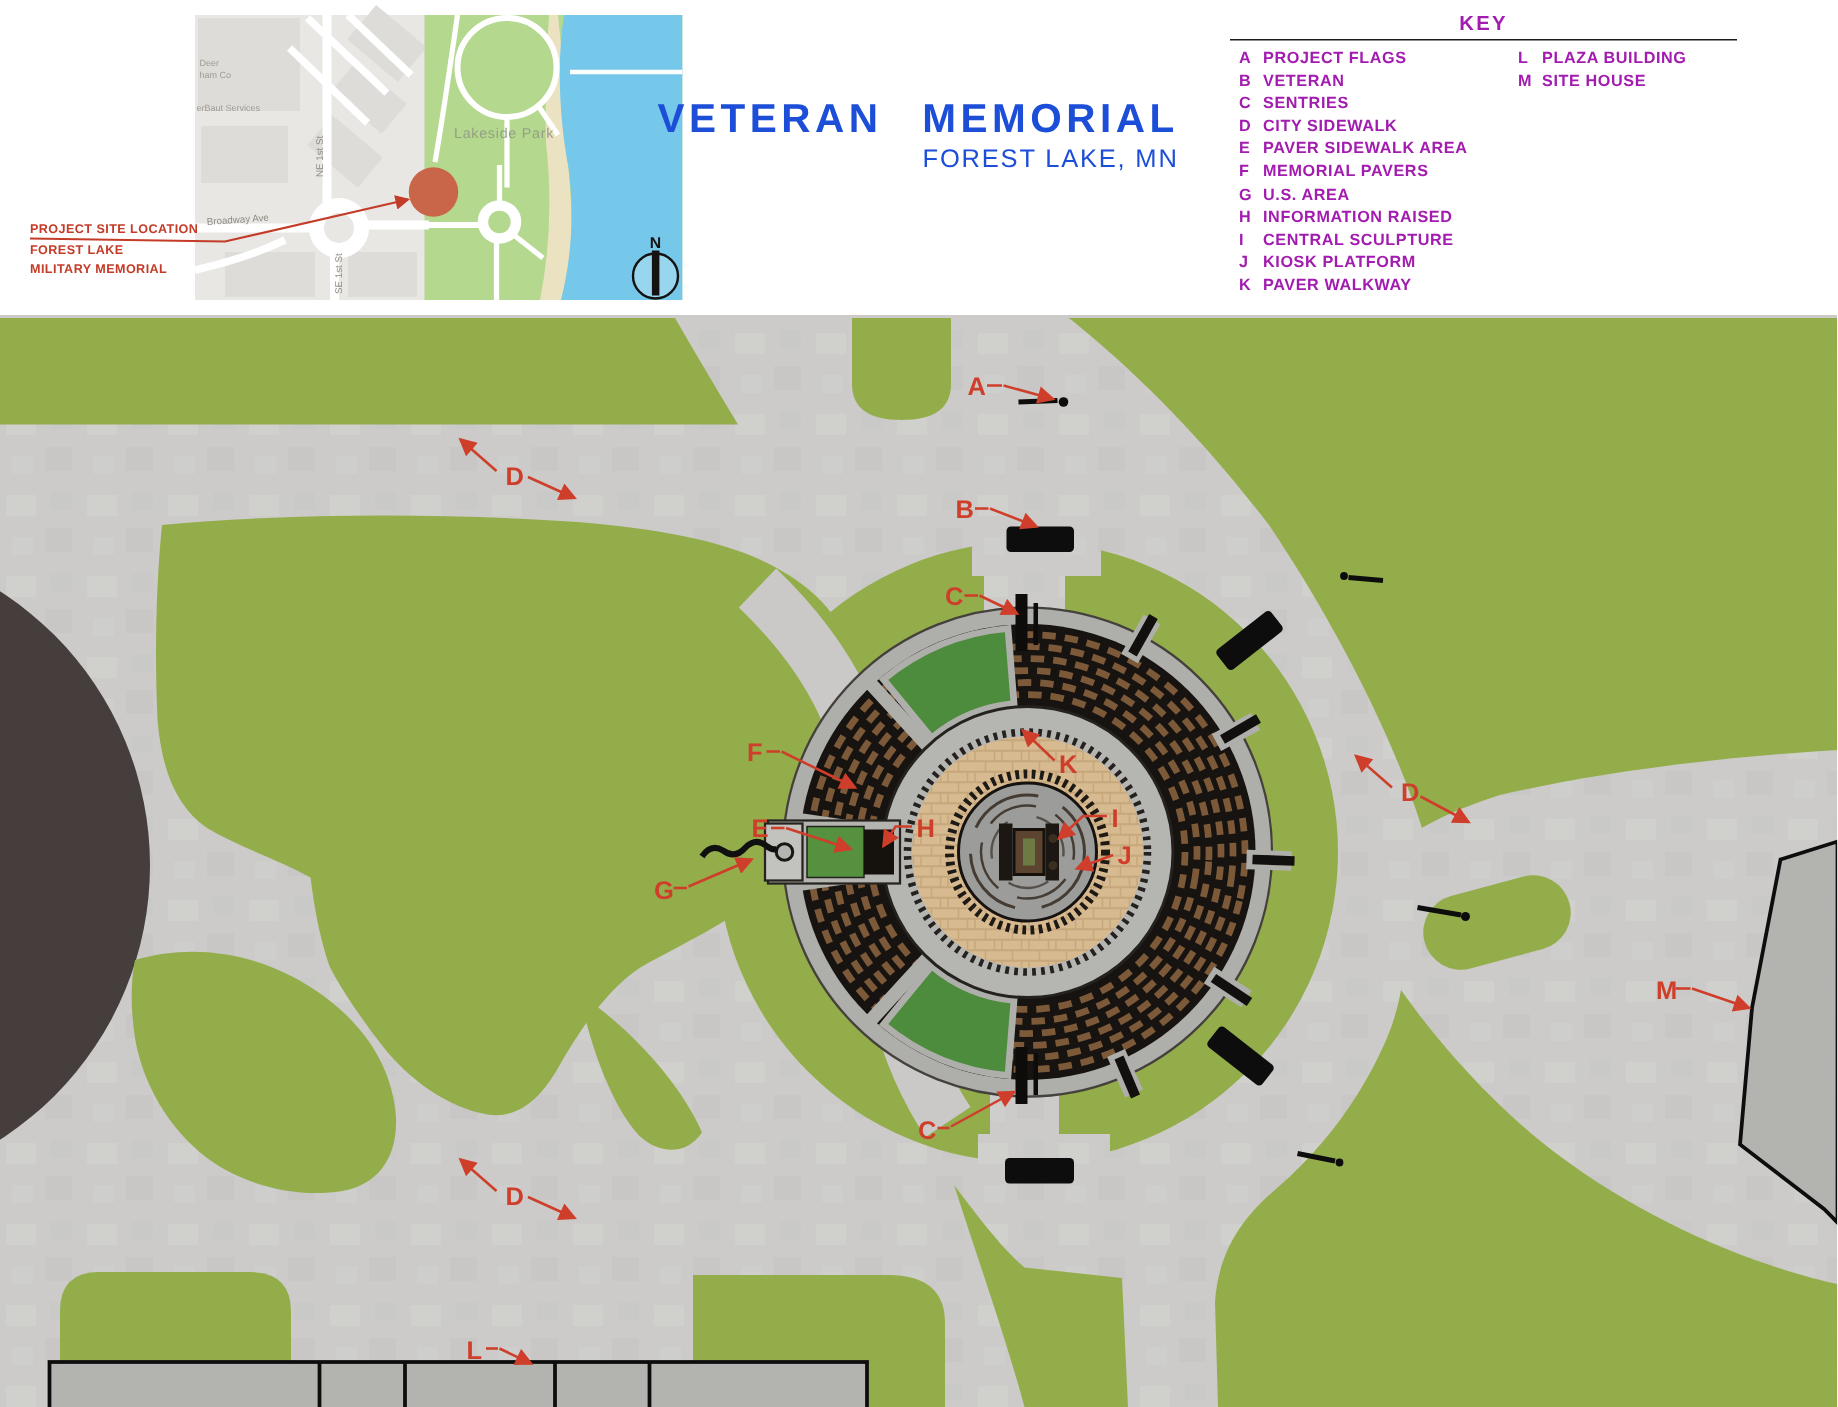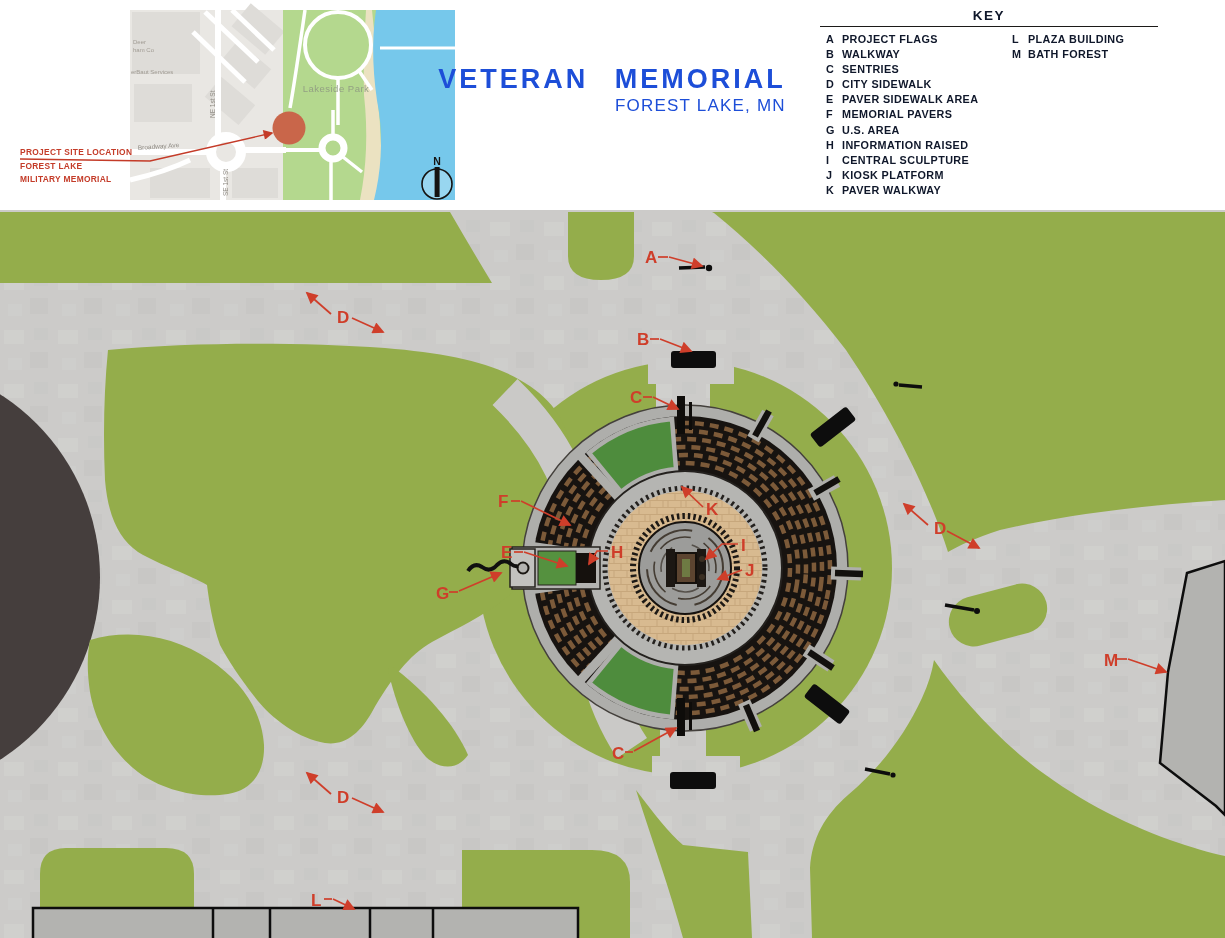--- a/index.html
+++ b/index.html
@@ -5,21 +5,21 @@
   html,body{margin:0;padding:0;background:#ffffff;}
   .stage{position:relative;width:1225px;height:938px;background:#ffffff;overflow:hidden;
          font-family:"Liberation Sans", sans-serif;}
   
   .map-inset{position:absolute;left:0;top:0;width:455px;height:200px;}
   .title-block{position:absolute;left:612px;top:64px;transform:translateX(-50%);
                text-align:center;color:#1d4ed8;white-space:nowrap;}
   .title-main{font-size:27px;font-weight:700;letter-spacing:3px;word-spacing:16px;line-height:30px;}
   .title-sub{font-size:17px;font-weight:500;letter-spacing:1.2px;line-height:23px;text-align:right;}
   .title-date{font-size:16px;font-weight:500;letter-spacing:1px;line-height:22px;}
-  .key-block{position:absolute;left:820px;top:8px;width:338px;color:#0f172a;}
+  .key-block{position:absolute;left:820px;top:8px;width:338px;color:#a21caf;}
   .key-title{font-size:13.5px;font-weight:700;letter-spacing:1.5px;text-align:center;
              padding-bottom:3px;border-bottom:1.6px solid #1c1a18;}
   .key-cols{position:relative;margin-top:5px;}
   .key-col{position:absolute;top:0;}
   .key-col.c1{left:6px;}
   .key-col.c2{left:192px;}
   .key-row{display:flex;font-size:10.8px;font-weight:600;letter-spacing:.4px;line-height:15.1px;}
   .key-letter{width:16px;flex:0 0 16px;}
   
   .plan{position:absolute;left:0;top:210px;width:1225px;height:728px;display:block;}
@@ -104,21 +104,21 @@
   <div class="key-block">
     <div class="key-title">KEY</div>
     <div class="key-cols">
       <div class="key-col c1">
         <div class="key-row">
             <span class="key-letter">A</span>
             <span>PROJECT FLAGS</span>
           </div>
         <div class="key-row">
             <span class="key-letter">B</span>
-            <span>WALKWAY</span>
+            <span>VETERAN</span>
           </div>
         <div class="key-row">
             <span class="key-letter">C</span>
             <span>SENTRIES</span>
           </div>
         <div class="key-row">
             <span class="key-letter">D</span>
             <span>CITY SIDEWALK</span>
           </div>
         <div class="key-row">
@@ -150,21 +150,21 @@
             <span>PAVER WALKWAY</span>
           </div>
       </div>
       <div class="key-col c2">
         <div class="key-row">
             <span class="key-letter">L</span>
             <span>PLAZA BUILDING</span>
           </div>
         <div class="key-row">
             <span class="key-letter">M</span>
-            <span>BATH FOREST</span>
+            <span>SITE HOUSE</span>
           </div>
       </div>
     </div>
   </div>
 
   <svg class="plan" viewBox="0 210 1225 728">
     <defs>
       <marker id="ra" viewBox="0 0 10 10" refX="8.5" refY="5" markerWidth="8" markerHeight="7" orient="auto">
         <path d="M0,0 L10,5 L0,10 Z" fill="#cf3e2a"></path>
       </marker>

